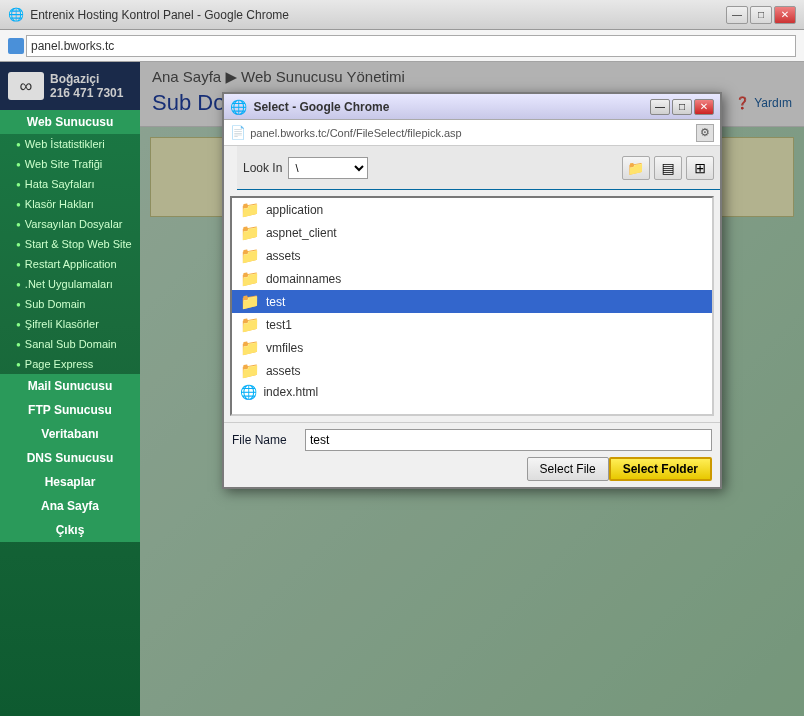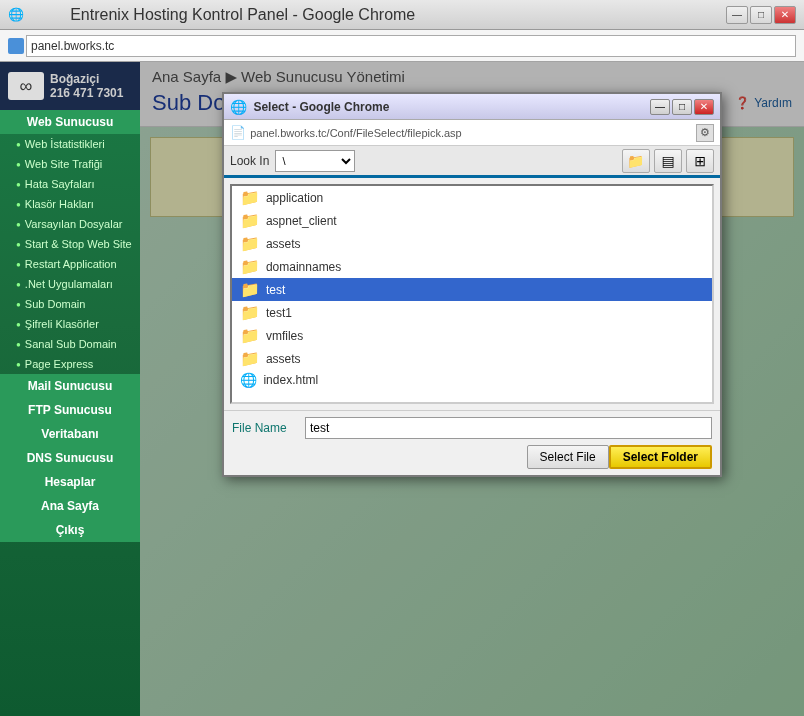--- a/index.html
+++ b/index.html
@@ -9,24 +9,23 @@
     .browser-titlebar {
       background: linear-gradient(to bottom, #e8e8e8, #d0d0d0);
       height: 30px;
       display: flex;
       align-items: center;
       padding: 0 8px;
       border-bottom: 1px solid #999;
       gap: 6px;
     }
     .browser-title {
-      font-size: 16px;
+      font-size: 12px;
       color: #333;
       flex: 1;
-      margin-left: 40px;
     }
     .browser-controls {
       display: flex;
       gap: 2px;
     }
     .browser-btn {
       width: 22px; height: 18px;
       background: linear-gradient(to bottom, #f0f0f0, #d8d8d8);
       border: 1px solid #999;
       border-radius: 2px;
@@ -208,26 +207,27 @@
       width: 18px; height: 18px;
       background: #e0e0e0;
       border: 1px solid #aaa;
       display: flex; align-items: center; justify-content: center;
       font-size: 11px; cursor: pointer;
     }
 
     
     .popup-toolbar {
       background: #e8e8e8;
-      height: 32px;
+      height: 44px;
       display: flex;
       align-items: center;
       padding: 0 6px;
       gap: 4px;
-      border-bottom: 3px solid #0369a1;
+      border-bottom: 1px solid #0369a1;
+      margin-left: 13px;
     }
     .lookin-label { font-size: 12px; color: #333; margin-right: 2px; }
     .lookin-select {
       height: 22px;
       border: 1px solid #999;
       background: white;
       font-size: 11px;
       padding: 0 2px;
       min-width: 80px;
     }
@@ -268,21 +268,21 @@
       padding: 6px 8px;
       background: #f0f0f0;
       border-top: 1px solid #ccc;
     }
     .filename-row {
       display: flex;
       align-items: center;
       gap: 8px;
       margin-bottom: 6px;
     }
-    .filename-label { font-size: 12px; color: #0f766e; min-width: 65px; }
+    .filename-label { font-size: 12px; color: #0f172a; min-width: 65px; }
     .filename-input {
       flex: 1;
       height: 22px;
       border: 1px solid #999;
       padding: 0 4px;
       font-size: 12px;
       background: white;
     }
     .buttons-row {
       display: flex;

